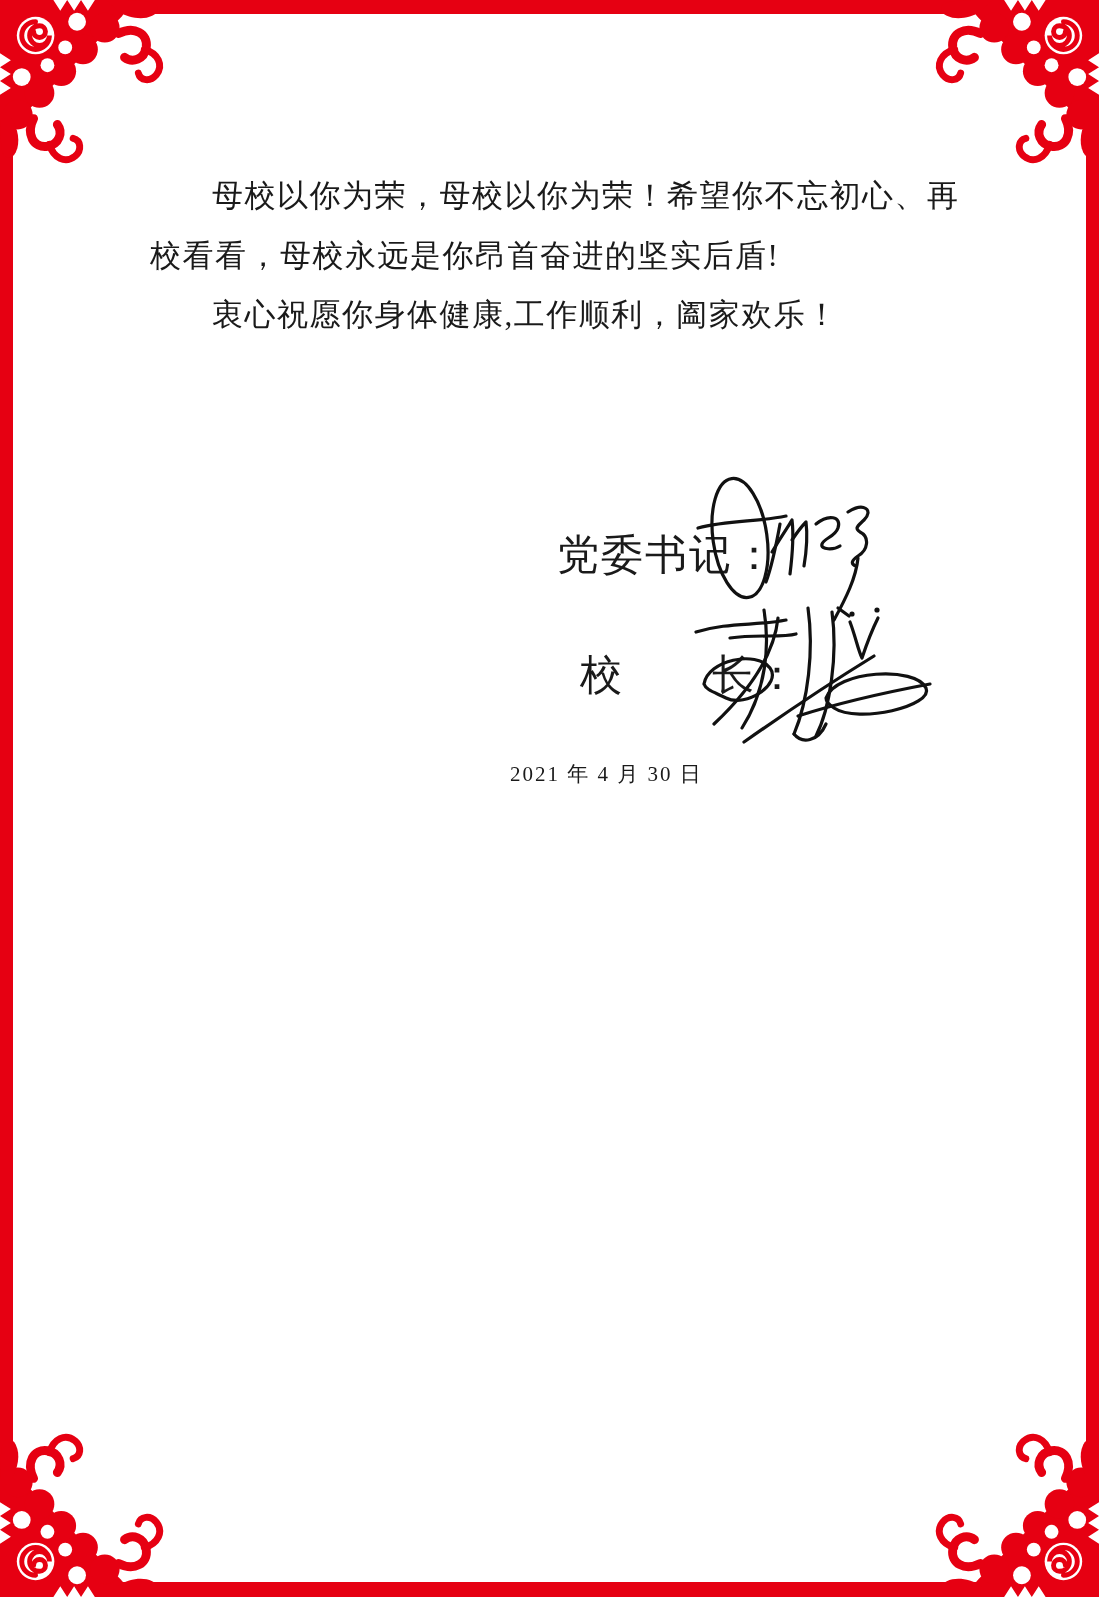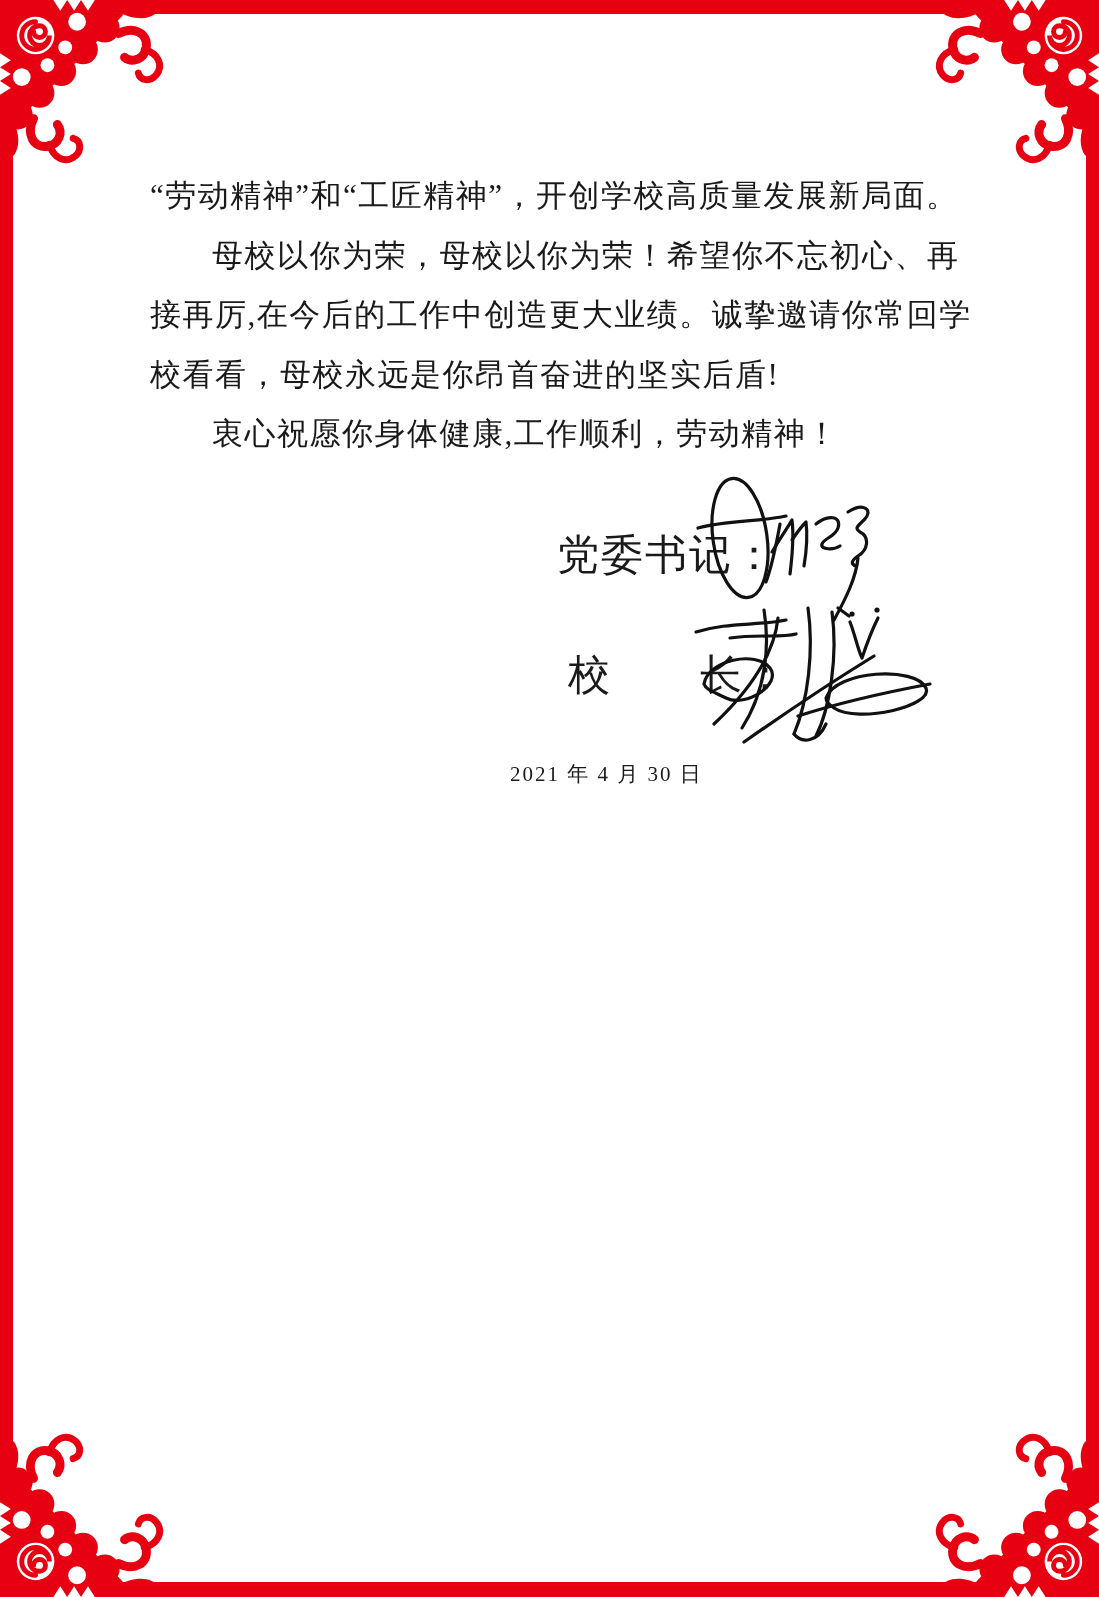--- a/index.html
+++ b/index.html
@@ -27,21 +27,21 @@
     margin:0; font-size:31px; line-height:59.5px; letter-spacing:1.5px;
     white-space:nowrap; color:var(--ink);
   }
   .line.indent { padding-left:62px; }
 
   .sig-label {
     position:absolute; font-size:42px; letter-spacing:2px;
     white-space:nowrap; color:var(--ink);
   }
   .sig-label.sec { left:557px; top:527px; }
-  .sig-label.pri { left:568px; top:647px; }
+  .sig-label.pri { left:580px; top:647px; }
 
   .sig { position:absolute; }
   .sig.sig1 { left:688px; top:466px; width:205px; height:168px; }
   .sig.sig2 { left:678px; top:596px; width:258px; height:152px; }
   .sig path, .sig ellipse { fill:none; stroke:#111; stroke-width:3.2; stroke-linecap:round; stroke-linejoin:round; }
   .sig circle { fill:#111; }
 
   .date-line {
     position:absolute; left:510px; top:760px; font-size:21px;
     letter-spacing:2px; white-space:nowrap; color:var(--ink);
@@ -98,25 +98,23 @@
       <use href="#ornament"></use>
     </svg>
   <svg class="corner bl">
       <use href="#ornament"></use>
     </svg>
   <svg class="corner br">
       <use href="#ornament"></use>
     </svg>
 
   <main class="content">
-    <p class="line">“劳动精神”和“工匠精神”，开创学校高质量发展新局面。</p>
     <p class="line indent">母校以你为荣，母校以你为荣！希望你不忘初心、再</p>
-    <p class="line">接再厉,在今后的工作中创造更大业绩。诚挚邀请你常回学</p>
     <p class="line">校看看，母校永远是你昂首奋进的坚实后盾!</p>
-    <p class="line indent">衷心祝愿你身体健康,工作顺利，劳动精神！</p>
+    <p class="line indent">衷心祝愿你身体健康,工作顺利，阖家欢乐！</p>
   </main>
 
   <div class="sig-label sec">党委书记：</div>
 
   <svg class="sig sig1" viewBox="0 0 205 168">
     <ellipse cx="52" cy="72" rx="27" ry="60" transform="rotate(-8 52 72)"></ellipse>
     <path d="M10,62 C40,54 70,56 98,50"></path>
     <path d="M92,58 C88,80 84,100 78,116"></path>
     <path d="M84,86 C96,66 102,58 104,54 C106,70 104,92 102,108"></path>
     <path d="M104,74 C112,62 116,58 118,56 C120,72 118,88 116,100"></path>

